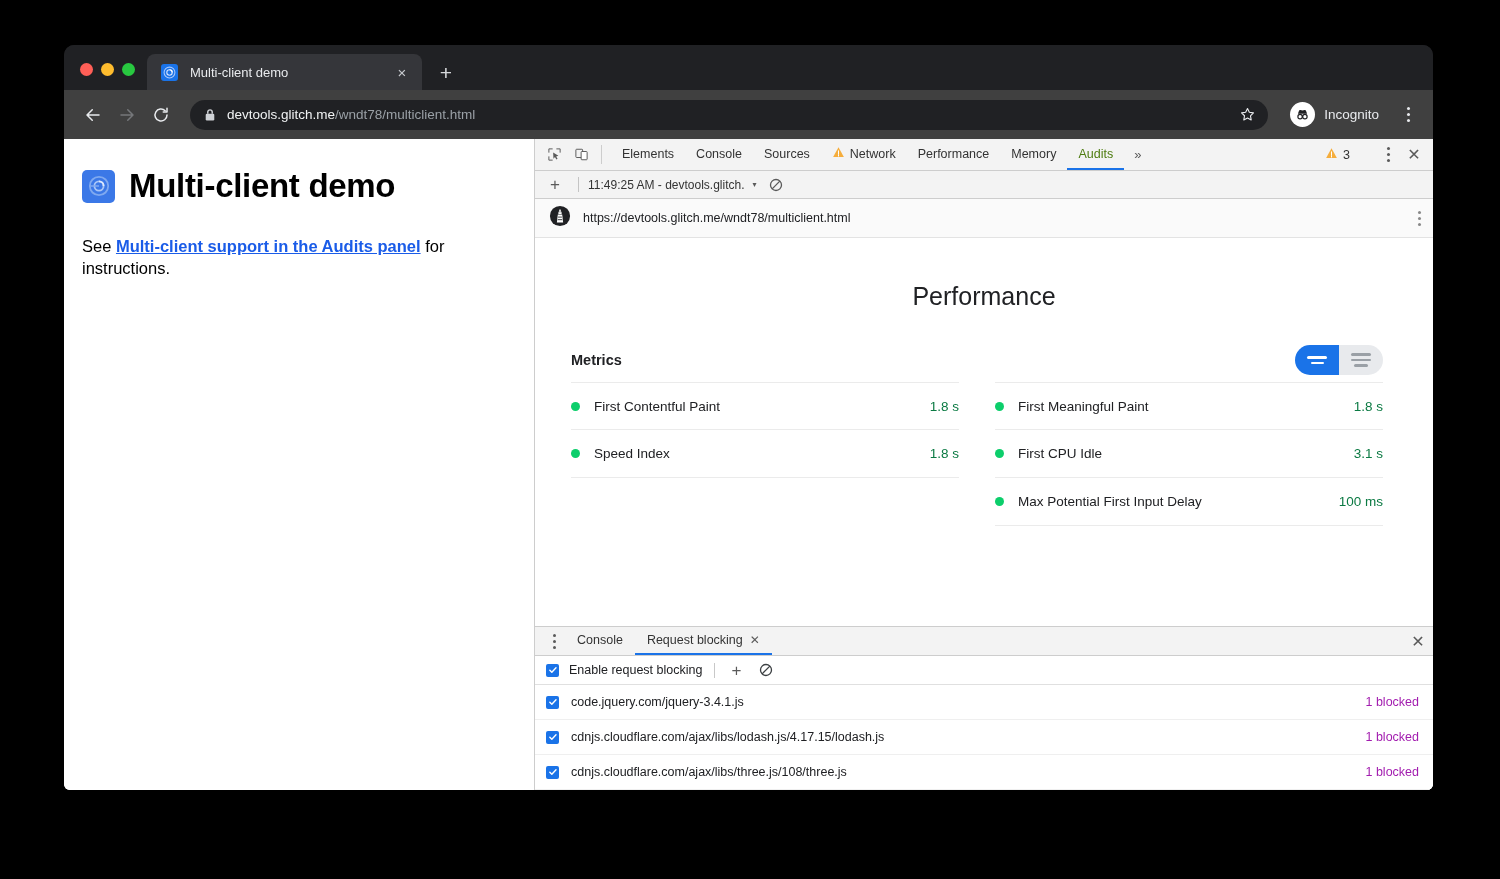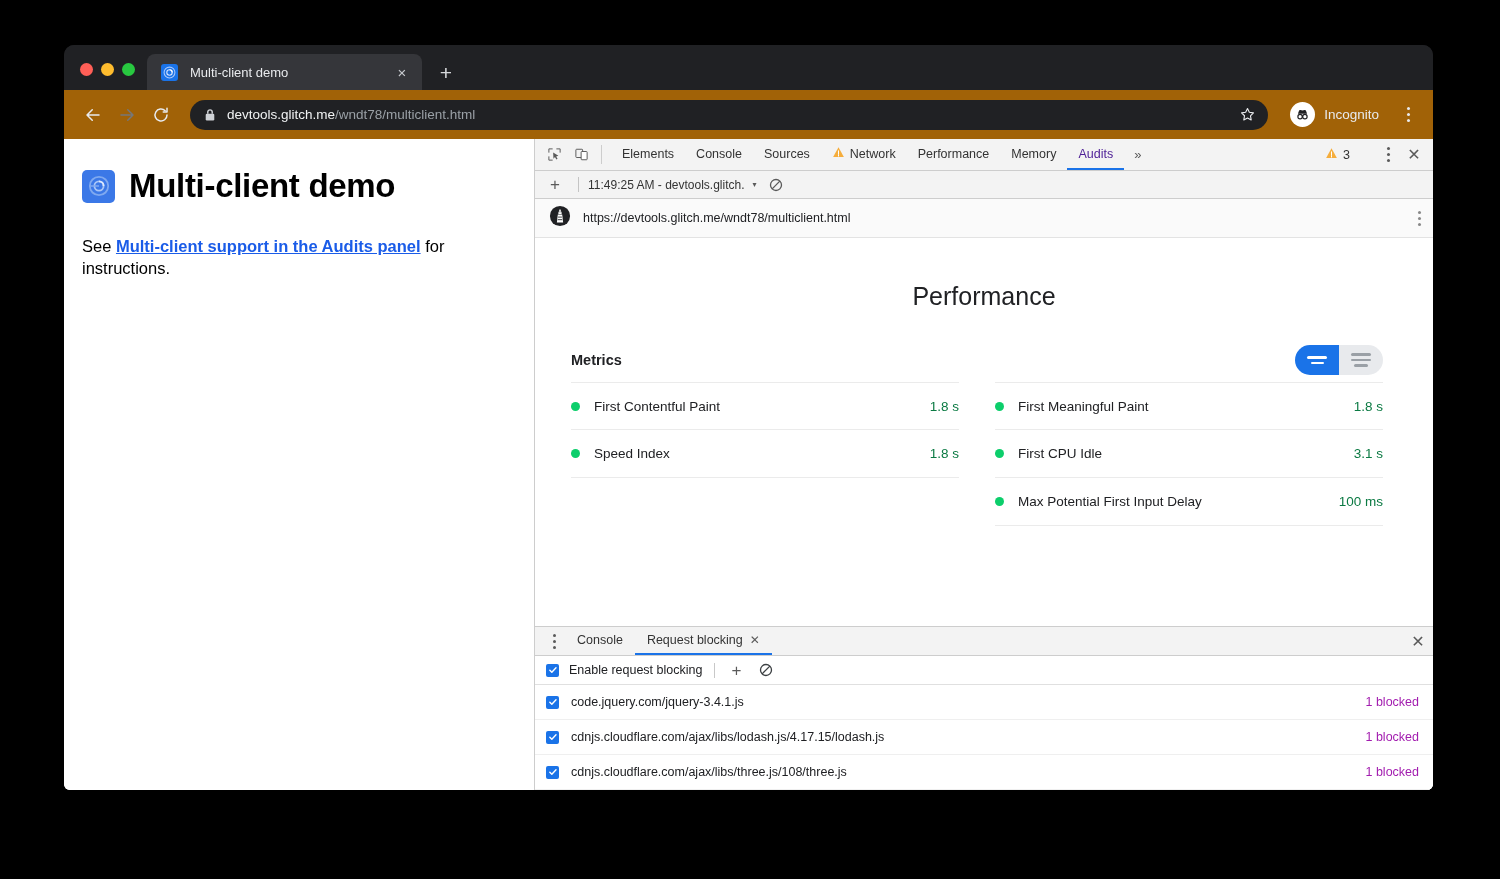--- a/index.html
+++ b/index.html
@@ -56,21 +56,21 @@
     color: #c9ccd0; font-size: 15px; line-height: 1; border-radius: 50%;
   }
   .newtab {
     width: 28px; height: 28px; margin: 0 0 4px 10px;
     display: flex; align-items: center; justify-content: center;
     color: #d6d8db; font-size: 21px; line-height: 1; border-radius: 50%;
   }
 
   
   .toolbar {
-    height: 49px; background: #a16207;
+    height: 49px; background: #404040;
     display: flex; align-items: center; padding: 0 12px 0 14px; gap: 4px;
   }
   .navbtn {
     width: 30px; height: 30px; border-radius: 50%;
     display: flex; align-items: center; justify-content: center;
     color: #e8eaed;
   }
   .navbtn.disabled { color: #75777a; }
   .omnibox {
     flex: 1 1 auto; height: 30px; margin: 0 8px 0 10px;
@@ -124,21 +124,21 @@
   .dt-iconbtn {
     width: 27px; display: flex; align-items: center; justify-content: center;
     color: #5a5a5a;
   }
   .dt-sep { width: 1px; background: #cdcdcd; margin: 6px 9px 6px 6px; flex: 0 0 auto; }
   .dt-tab {
     display: flex; align-items: center; gap: 5px;
     padding: 0 11px; font-size: 12.5px; color: #333;
     border-bottom: 2px solid transparent; white-space: nowrap;
   }
-  .dt-tab.active { color: #4c1d95; border-bottom-color: #1a73e8; text-align: right; }
+  .dt-tab.active { color: #4d7c0f; border-bottom-color: #1a73e8; text-align: right; }
   .dt-more { padding: 0 10px; display: flex; align-items: center; color: #5a5a5a; font-size: 13px; }
   .dt-right { margin-left: auto; display: flex; align-items: center; padding-right: 6px; gap: 2px; }
   .dt-warn { display: flex; align-items: center; gap: 5px; font-size: 12.5px; color: #333; padding: 0 7px; }
   .dt-kebab { width: 22px; display: flex; flex-direction: column; align-items: center; justify-content: center; gap: 3px; }
   .dt-kebab i { width: 3px; height: 3px; border-radius: 50%; background: #5a5a5a; }
   .dt-x { width: 26px; display: flex; align-items: center; justify-content: center; color: #5a5a5a; }
 
   
   .audits-toolbar {
     height: 28px; background: #f3f3f3; border-bottom: 1px solid #cdcdcd;

